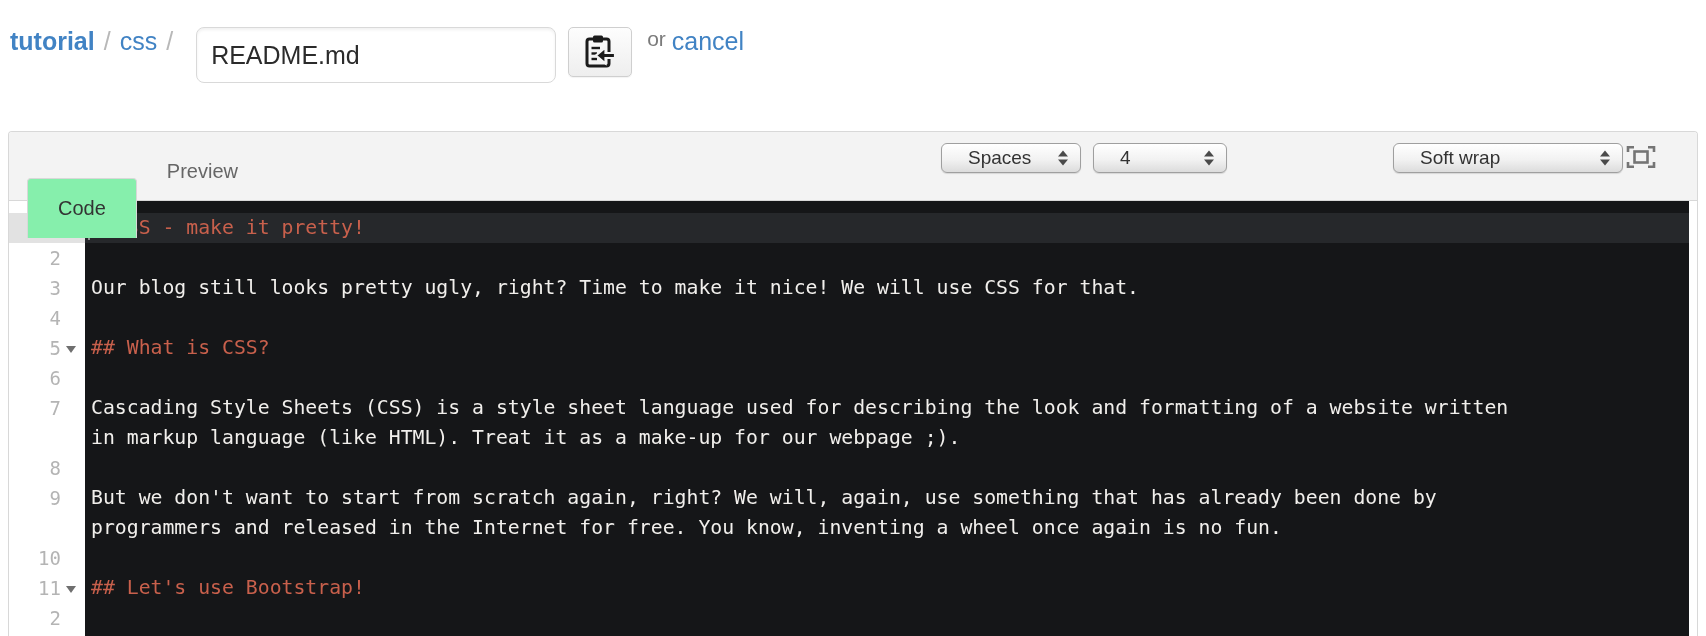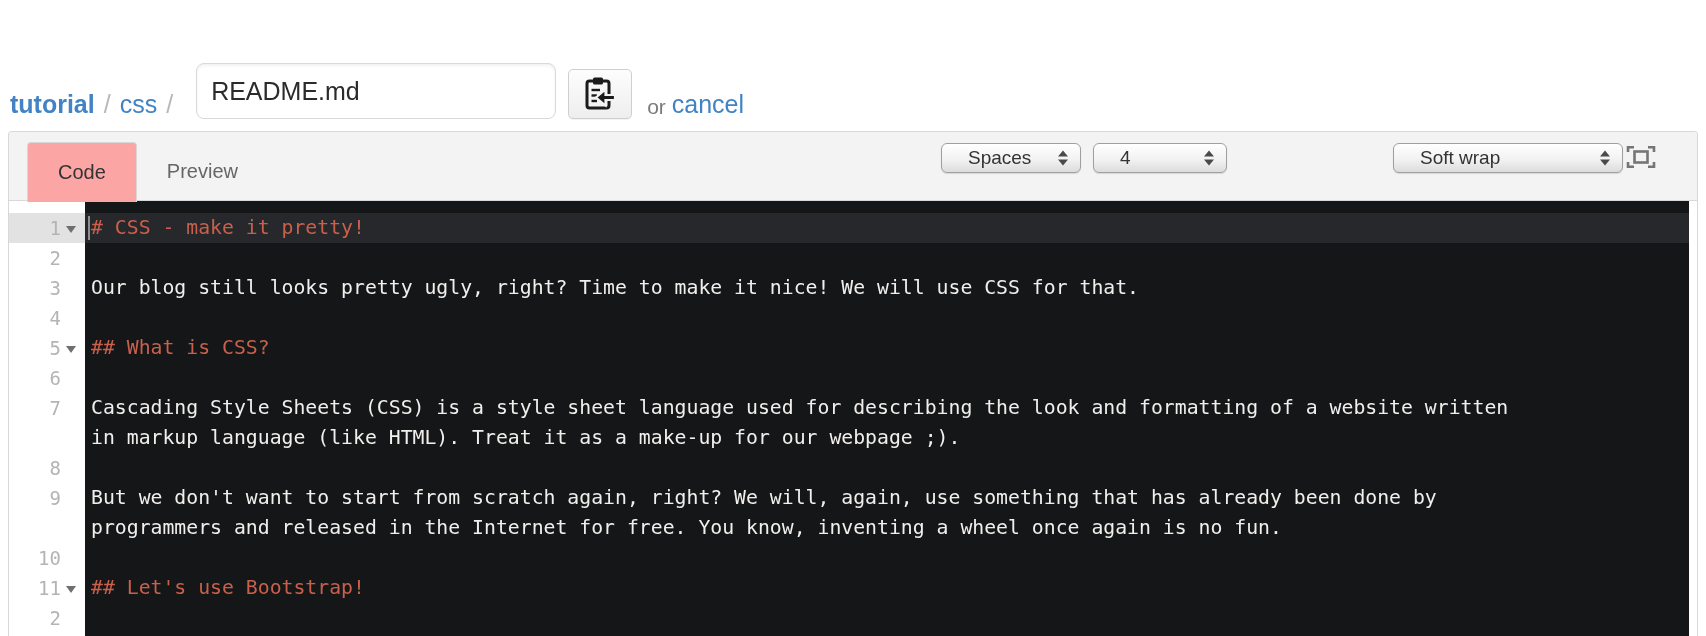--- a/index.html
+++ b/index.html
@@ -9,21 +9,21 @@
     --code-active:#26282b;
     --code-text:#f1efec;
     --gutter-active:#e2e2e2;
   }
   *{box-sizing:border-box;}
   html,body{margin:0;padding:0;background:#fff;}
   body{font-family:"Liberation Sans", sans-serif;color:#333;}
   .page{position:relative;width:1706px;height:636px;overflow:hidden;background:#fff;}
 
   
-  .crumb-bar{position:absolute;left:10px;top:27px;height:44px;display:flex;align-items:flex-end;margin-top:48px;}
+  .crumb-bar{position:absolute;left:10px;top:27px;height:44px;display:flex;align-items:flex-start;}
   .crumb-link{color:var(--link);text-decoration:none;font-size:25px;cursor:pointer;}
   .crumb-link.bold{font-weight:bold;}
   .crumb-sep{color:#b8b8b8;font-size:25px;margin:0 9px;}
   .filename-input{
     width:360px;height:56px;margin-left:14px;padding:0 14px;
     border:1px solid #d9d9d9;border-radius:8px;
     box-shadow:inset 0 2px 3px rgba(0,0,0,0.06);
     font-family:"Liberation Sans", sans-serif;font-size:25px;color:#2b2b2b;outline:none;
   }
   .icon-btn{
@@ -39,22 +39,22 @@
   
   .editor-box{
     position:absolute;left:8px;top:131px;width:1690px;height:505px;
     border:1px solid #d8d8d8;border-bottom:none;border-radius:4px 4px 0 0;
     overflow:hidden;background:#fff;
   }
   .editor-header{position:relative;height:69px;background:#f3f3f3;border-bottom:1px solid #d8d8d8;}
   .tabs{position:absolute;left:18px;top:10px;height:60px;display:flex;z-index:2;}
   .tab{font-size:20px;height:60px;line-height:58px;padding:0 30px;color:#666;cursor:pointer;}
   .tab.active{
-    background:#fca5a5;border:1px solid #d8d8d8;border-bottom:none;
-    border-radius:4px 4px 0 0;color:#333;
+    background:#86efac;border:1px solid #d8d8d8;border-bottom:none;
+    border-radius:4px 4px 0 0;color:#333;margin-top:36px;
   }
   .controls{position:absolute;left:0;top:0;width:100%;height:100%;}
   .select{
     position:absolute;top:11px;height:30px;
     border:1px solid #9f9f9f;border-radius:6px;
     background:linear-gradient(#ffffff,#f2f2f2 55%,#dcdcdc);
     box-shadow:0 1px 1px rgba(0,0,0,0.12);
     display:flex;align-items:center;padding:0 34px 0 26px;
     font-size:19px;color:#333;cursor:pointer;white-space:nowrap;
   }

